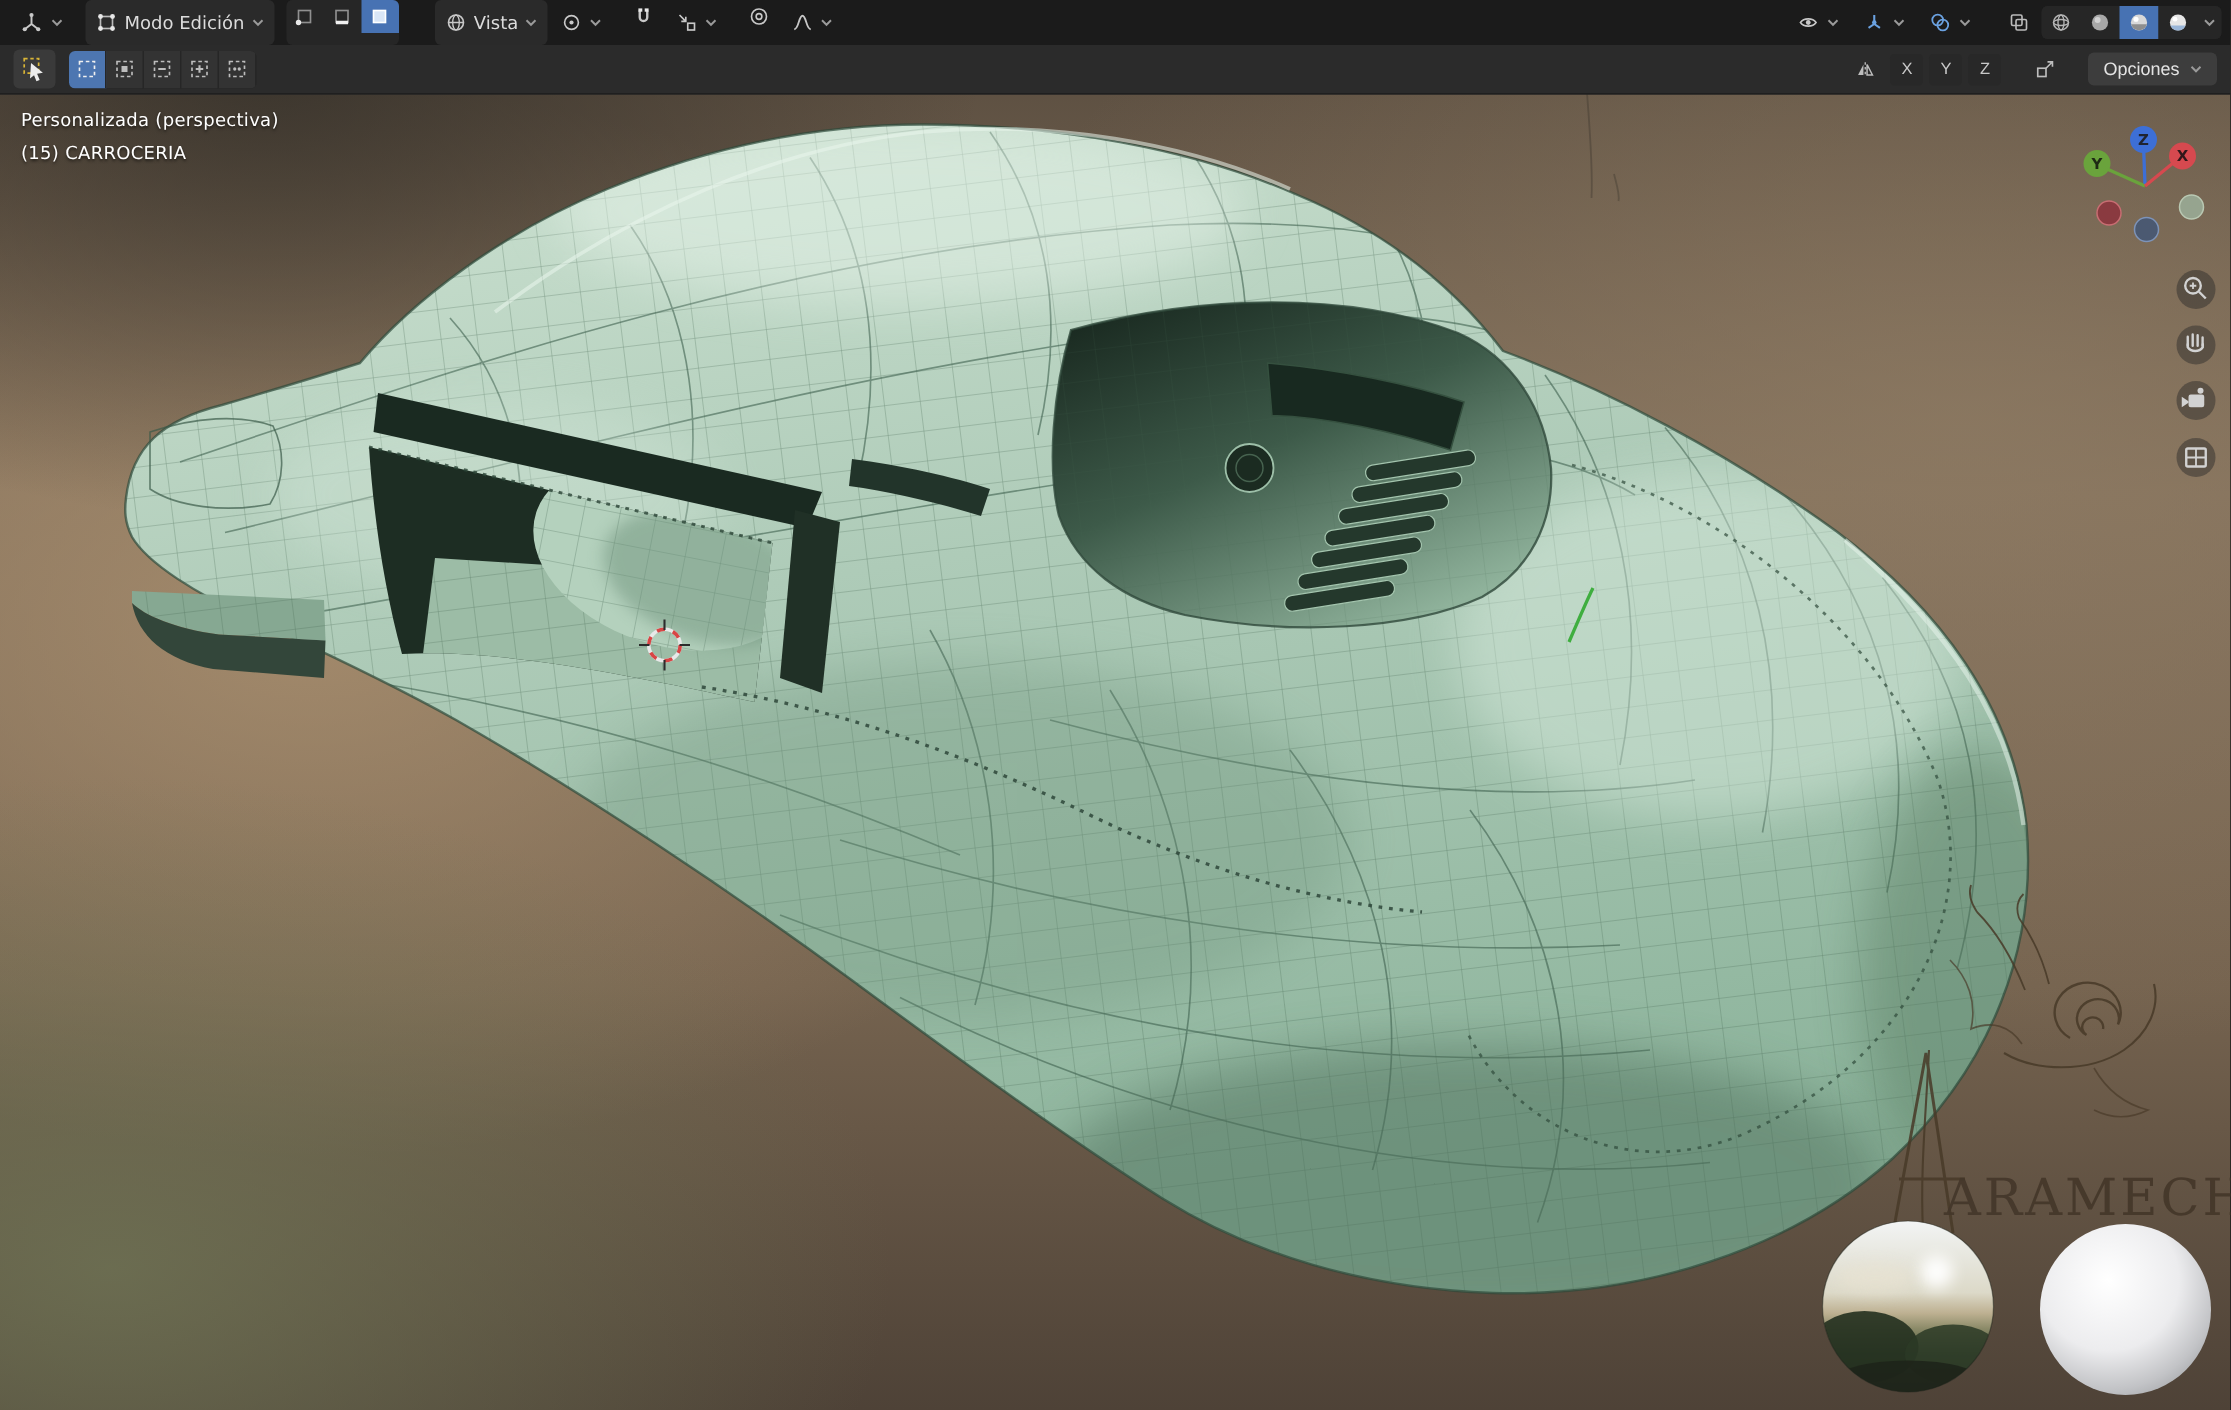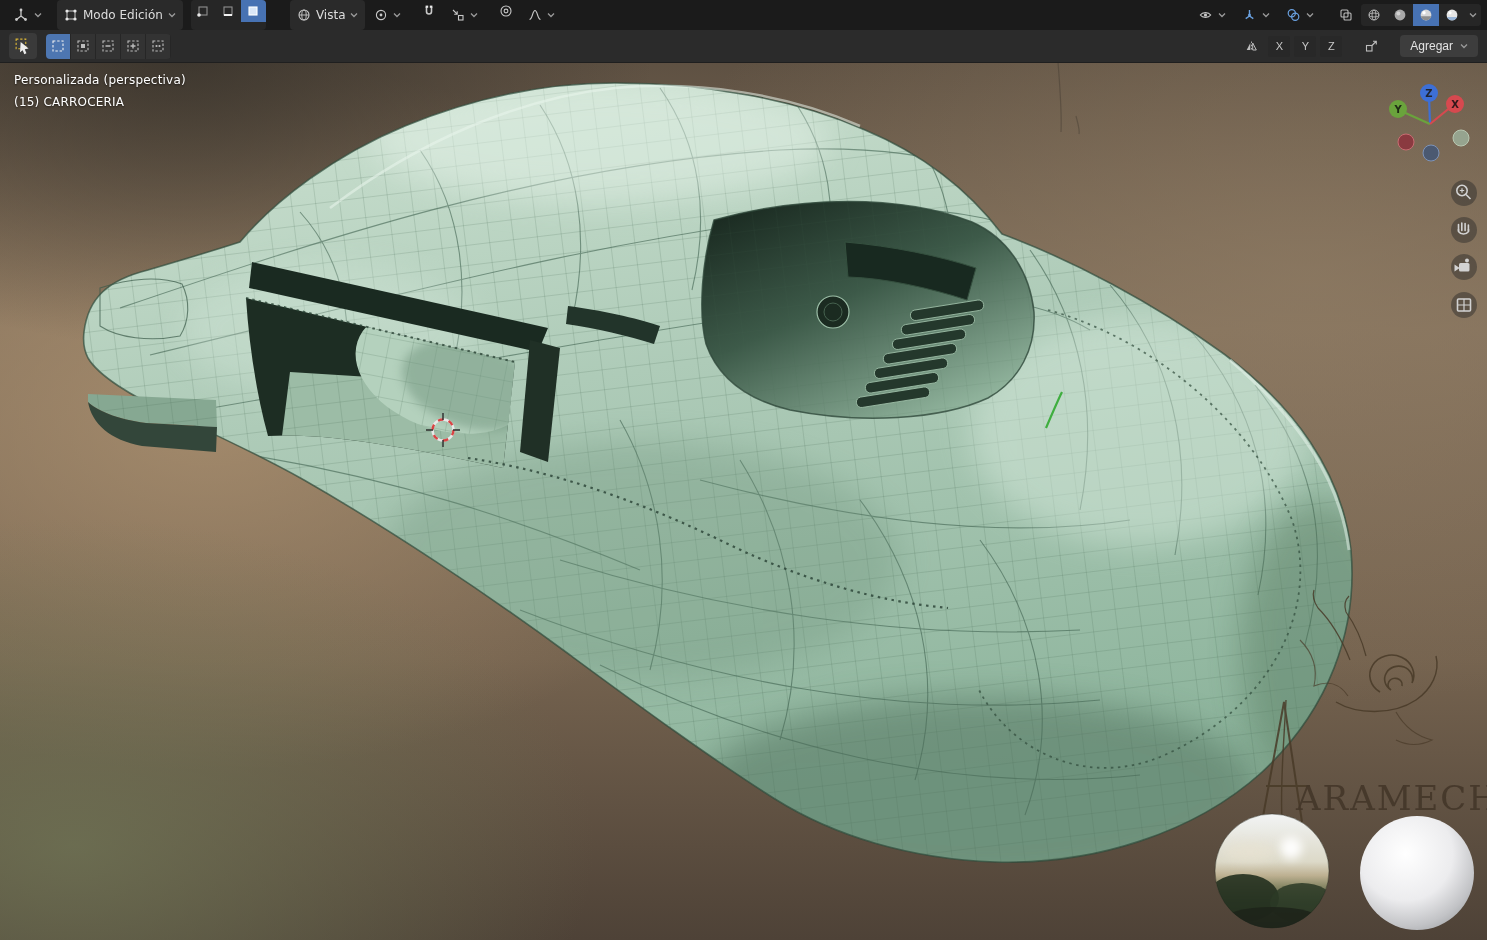--- a/index.html
+++ b/index.html
@@ -521,21 +521,21 @@
     <button class="axis-btn">Z</button>
     <span class="sp8"></span>
     <button class="ibtn">
       <svg width="15" height="14" viewBox="0 0 14 14">
         <rect x="2" y="6.5" width="5.5" height="5.5" stroke="#bdbdbd" stroke-width="1.1" fill="none"></rect>
         <path d="M8.5 2.2h3.3v3.3M11.5 2.5L7.5 6.5" stroke="#bdbdbd" stroke-width="1.1" fill="none"></path>
       </svg>
     </button>
     <span class="sp8"></span>
     <button class="options-btn">
-      <span>Agregar</span>
+      <span>Opciones</span>
       <svg width="8" height="6" viewBox="0 0 8 6">
             <path d="M1 1.5L4 4.5L7 1.5" stroke="#9a9a9a" stroke-width="1.3" fill="none"></path>
           </svg>
     </button>
   </div>
 </div>
 
 <div class="vp-label" style="left:14px; top:73px;">Personalizada (perspectiva)</div>
 <div class="vp-label" style="left:14px; top:95px;">(15) CARROCERIA</div>
 

